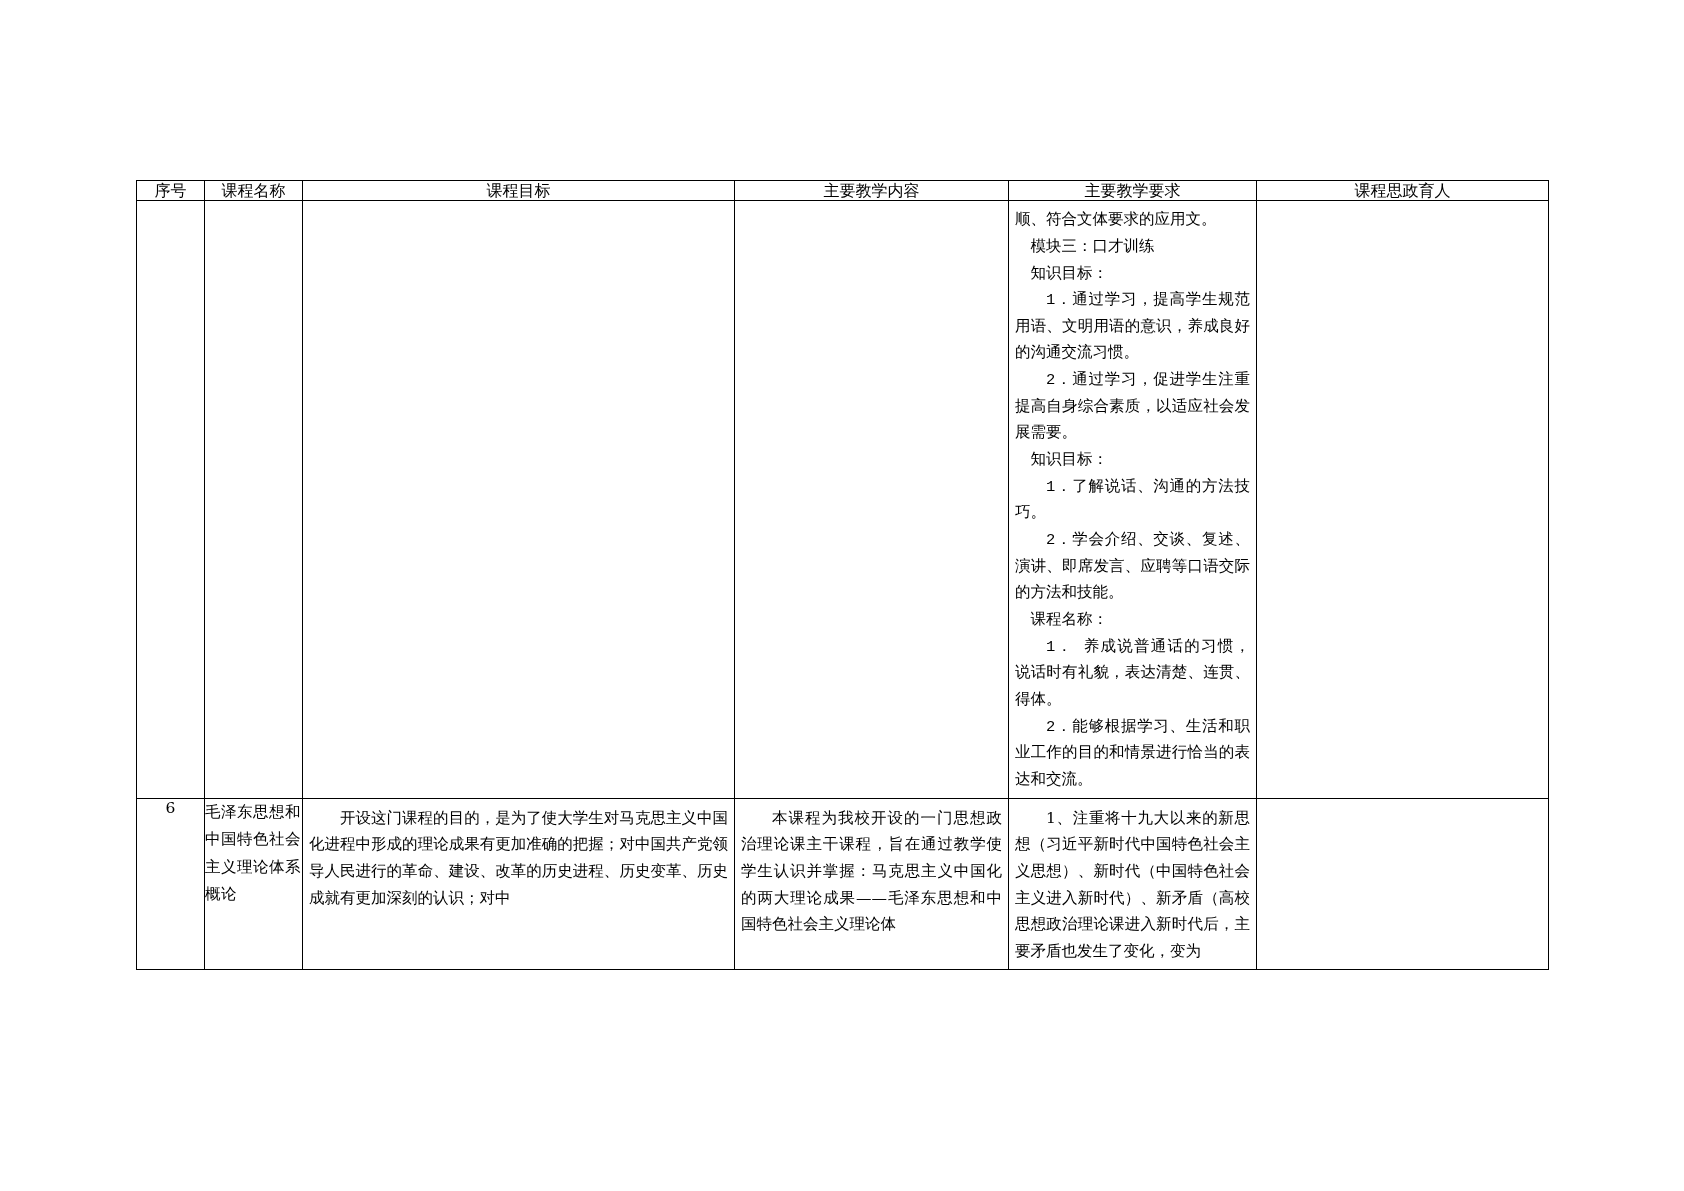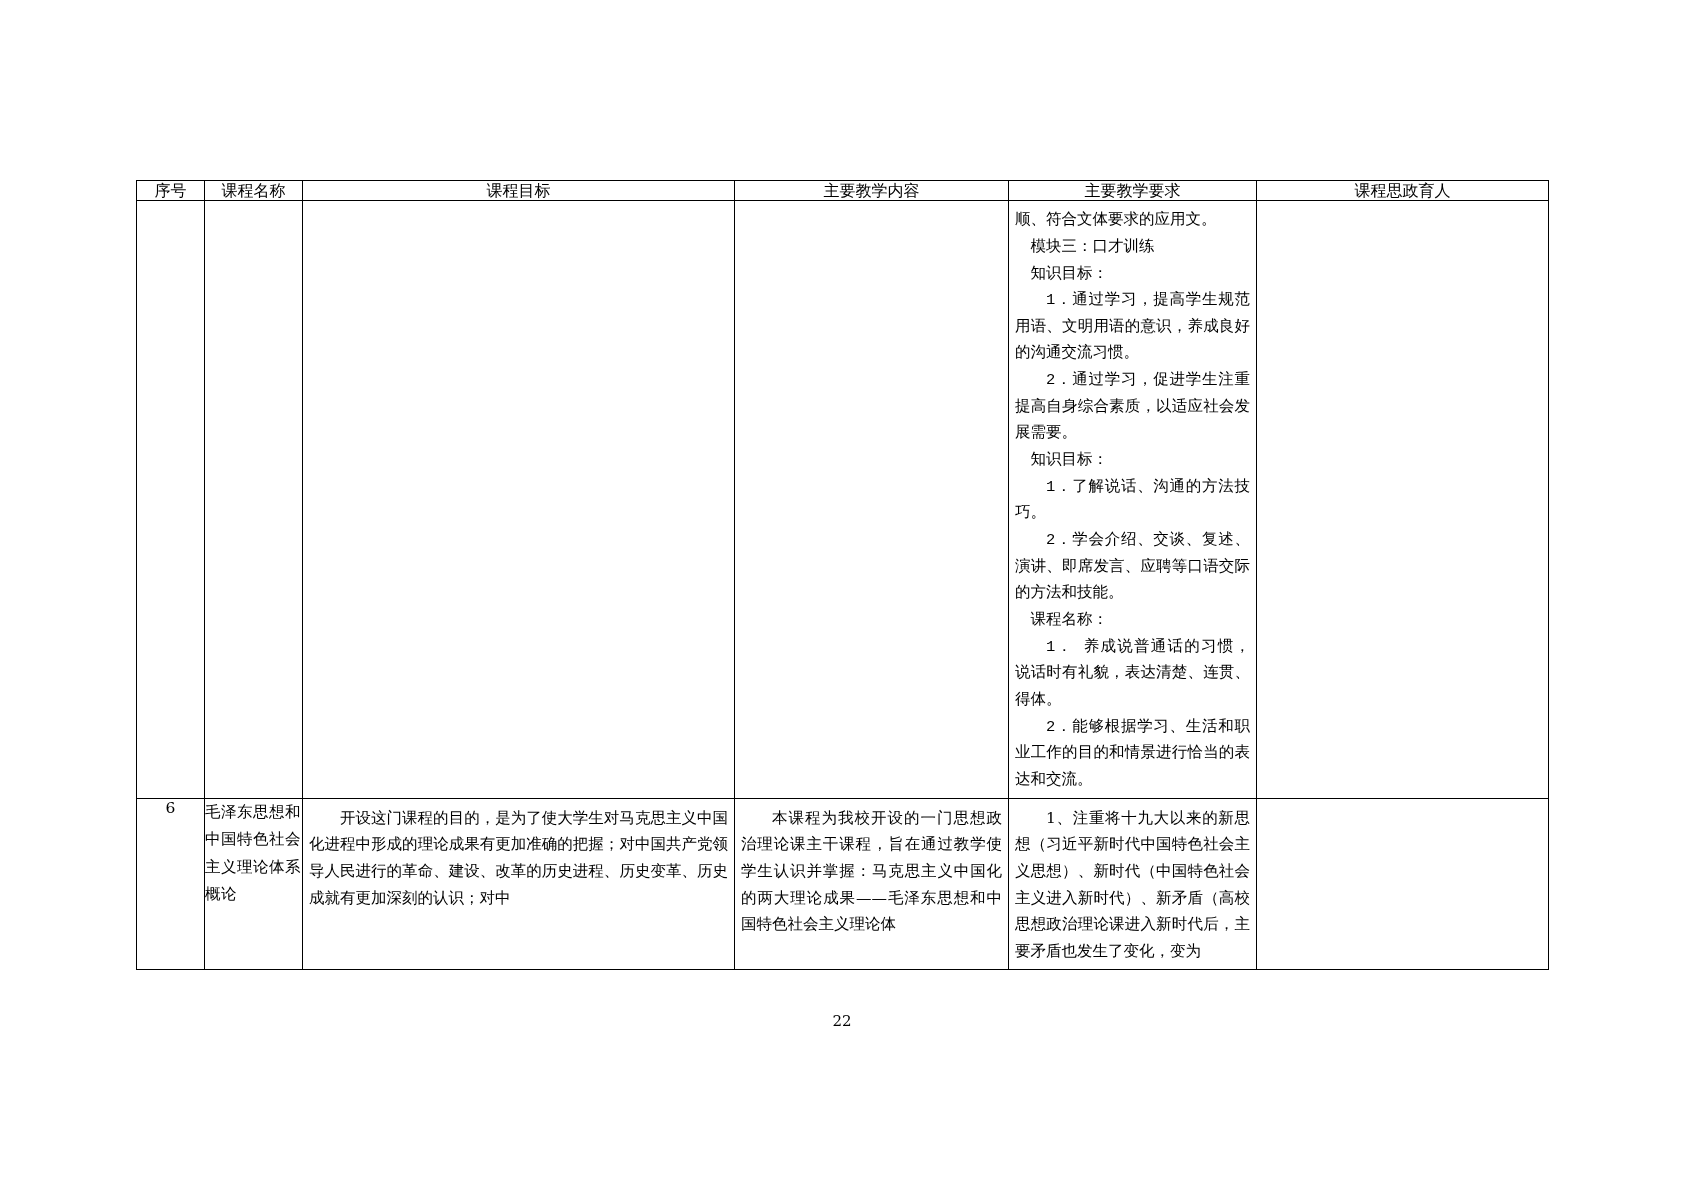--- a/index.html
+++ b/index.html
@@ -173,15 +173,14 @@
         </td>
         <td>
           <div class="cell-inner">
               <p></p>
             </div>
         </td>
       </tr>
     </tbody>
   </table>
 
-  <div class="page-number">22</div>
 
 </div>
 
 </body></html>

